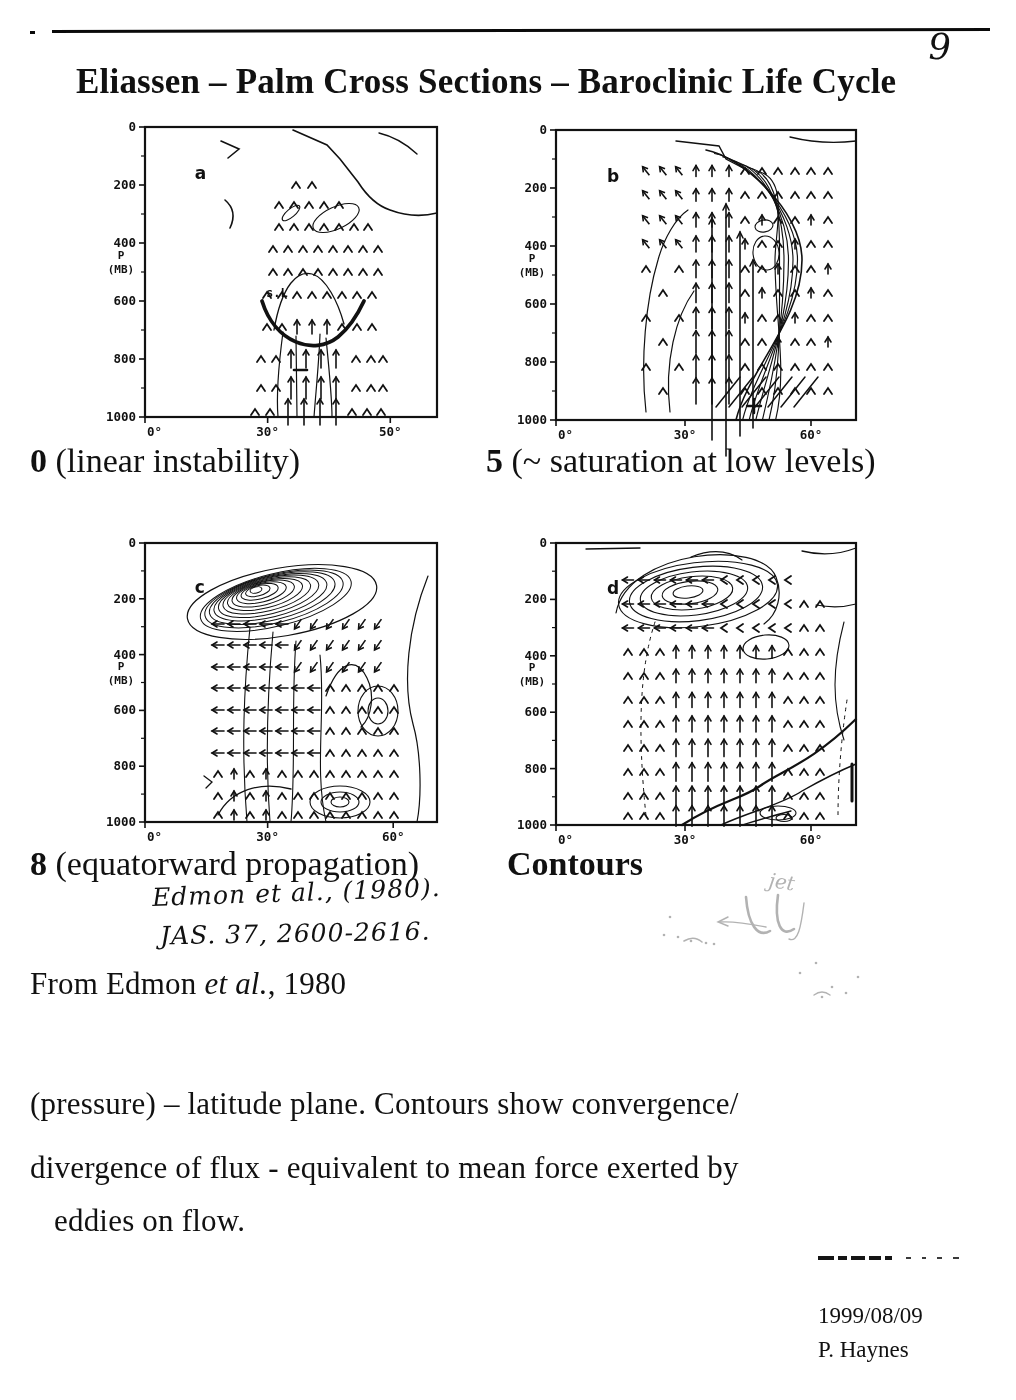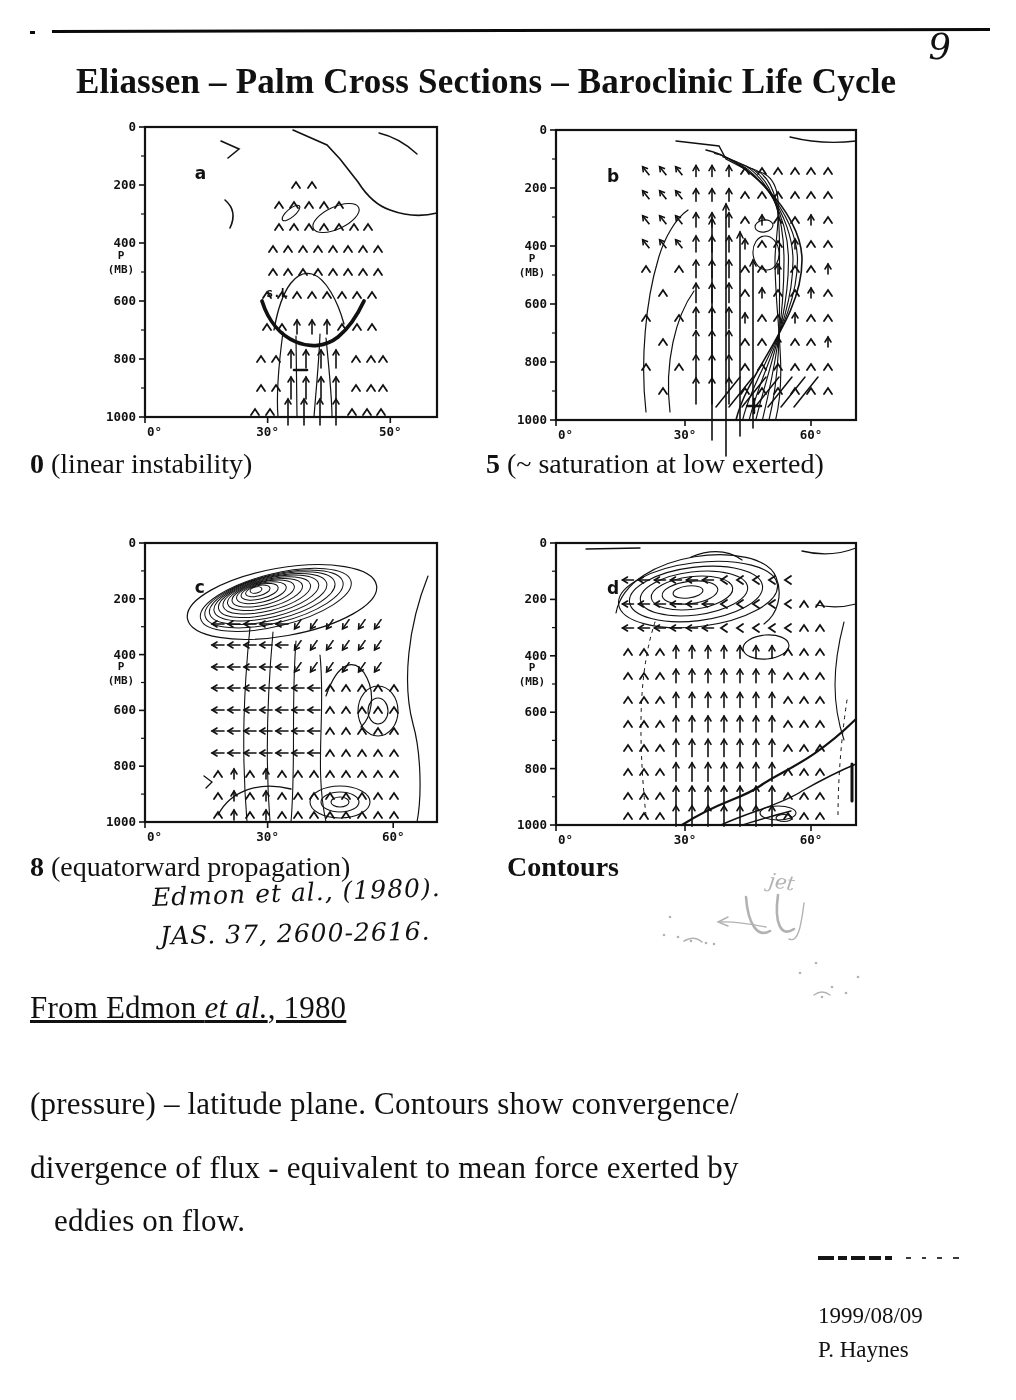--- a/index.html
+++ b/index.html
@@ -4,21 +4,21 @@
 <style>
   html,body{margin:0;padding:0;background:#e8e8e8;}
   #page{position:relative;width:1016px;height:1400px;background:#ffffff;overflow:hidden;
         font-family:"Liberation Serif",serif;color:#111;}
   .abs{position:absolute;}
   #top-rule{left:52px;top:29px;width:938px;height:3px;background:#0a0a0a;transform:rotate(-0.12deg);}
   #top-rule-dot{left:30px;top:31px;width:5px;height:3px;background:#0a0a0a;}
   #page-number{left:928px;top:26px;font-size:36px;font-family:"DejaVu Serif",serif;transform:skewX(-7deg) rotate(3deg);}
   #title{left:28px;top:62px;font-size:35px;font-weight:700;letter-spacing:0.2px;white-space:nowrap;margin-left:48px;}
   .panel-svg{overflow:visible;}
-  .caption{font-size:28px;white-space:nowrap;margin-top:6px;}
+  .caption{font-size:34px;white-space:nowrap;}
   .caption b{font-weight:700;}
   .hand{font-family:"DejaVu Serif",serif;font-style:italic;font-size:25px;white-space:nowrap;letter-spacing:1px;}
   .bodyline{left:30px;font-size:31px;white-space:nowrap;letter-spacing:0.2px;}
   .footer-text{font-size:23px;white-space:nowrap;}
   .smudge{left:818px;top:1256px;display:flex;align-items:center;}
   .smudge .d1{height:4px;background:#151515;margin-right:4px;display:inline-block;}
   .smudge .d2{height:2.5px;background:#3a3a3a;margin-right:11px;display:inline-block;}
   .tick{font-family:"DejaVu Sans Mono",monospace;font-size:12.5px;font-weight:700;fill:#111;}
   .tick-sm{font-family:"DejaVu Sans Mono",monospace;font-size:11px;font-weight:700;fill:#111;}
   .pletter{font-family:"DejaVu Sans",sans-serif;font-size:17px;font-weight:700;fill:#111;}
@@ -955,21 +955,21 @@
       <path d="M300,291 L304,285 L308,291" fill="none" stroke="#111111" stroke-width="1.8" stroke-linecap="round"></path>
       <path d="M316,291 L320,285 L324,291" fill="none" stroke="#111111" stroke-width="1.8" stroke-linecap="round"></path>
     </svg>
 
   <div class="abs caption" style="left:30px;top:442px;">
     <b>0</b>
     <span>(linear instability)</span>
   </div>
   <div class="abs caption" style="left:486px;top:442px;">
     <b>5</b>
-    <span>(~ saturation at low exerted)</span>
+    <span>(~ saturation at low levels)</span>
   </div>
   <div class="abs caption" style="left:30px;top:845px;text-align:right;">
     <b>8</b>
     <span>(equatorward propagation)</span>
   </div>
   <div class="abs caption" style="left:507px;top:845px;">
     <b>Contours</b>
     <span></span>
   </div>
 
@@ -994,21 +994,21 @@
         <circle cx="73" cy="96" r="1.3" fill="#8a8a8a"></circle>
         <circle cx="198" cy="118" r="1.3" fill="#8a8a8a"></circle>
         <circle cx="214" cy="142" r="1.3" fill="#8a8a8a"></circle>
         <circle cx="228" cy="148" r="1.3" fill="#8a8a8a"></circle>
         <circle cx="204" cy="152" r="1.3" fill="#8a8a8a"></circle>
         <circle cx="182" cy="128" r="1.3" fill="#8a8a8a"></circle>
         <circle cx="240" cy="132" r="1.3" fill="#8a8a8a"></circle>
       </g>
     </svg>
 
-  <div class="abs bodyline" style="top:990px;text-decoration:underline;">
+  <div class="abs bodyline" style="top:966px;">
     <span>From Edmon </span><i>et al.</i><span>, 1980</span>
   </div>
   <div class="abs bodyline" style="top:1086px;font-family:Liberation Serif, serif;">(pressure) – latitude plane.  Contours show convergence/</div>
   <div class="abs bodyline" style="top:1150px;">divergence of flux - equivalent to mean force exerted by</div>
   <div class="abs bodyline" style="top:1203px;margin-left:24px;">eddies on flow.</div>
 
   <div class="abs smudge">
     <span class="d1" style="width:16px;"></span>
       <span class="d1" style="width:9px;"></span>
       <span class="d1" style="width:14px;"></span>

